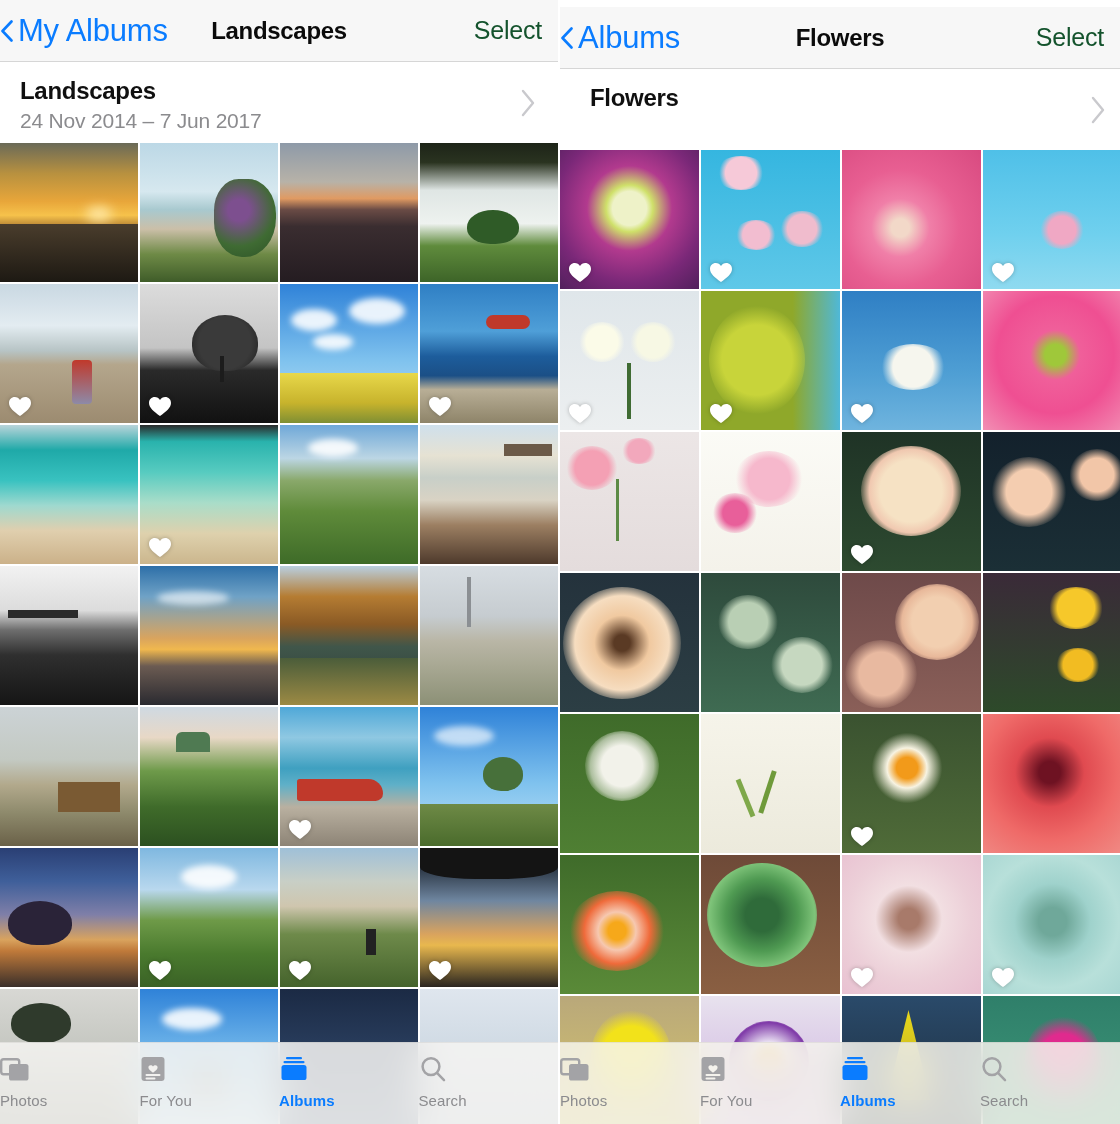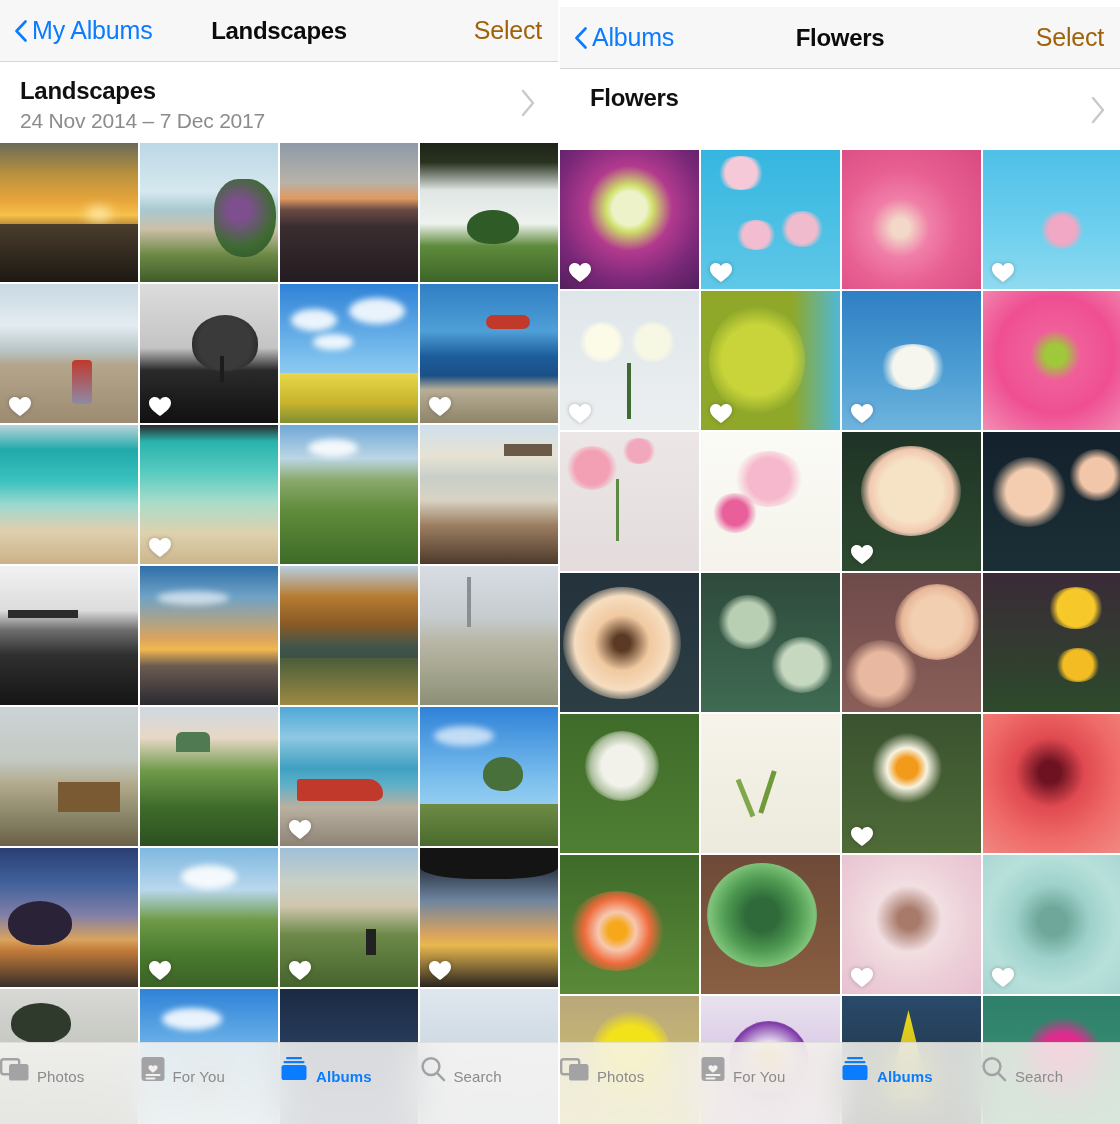--- a/index.html
+++ b/index.html
@@ -17,33 +17,33 @@
 
   
   .navbar{
     position:relative; height:62px;
     background:#f7f7f7;
     border-bottom:1px solid #d6d6d6;
     display:flex; align-items:center;
   }
   .nav-back{
     display:flex; align-items:center; gap:5px;
-    padding-left:14px; color:#0a7cff; font-size:25px; cursor:pointer;
+    color:#0a7cff; font-size:31px; cursor:pointer;
     letter-spacing:-0.2px;
   }
   .chev-left{ display:block; width:13px; height:22px; flex:0 0 13px; }
   .chev-left svg{ display:block; }
   .nav-title{
     position:absolute; left:0; right:0; text-align:center;
     font-size:24px; font-weight:bold; color:#0b0b0b; pointer-events:none;
     letter-spacing:-0.3px;
   }
   .nav-select{
     margin-left:auto; padding-right:16px;
-    color:#a16207; font-size:25px; cursor:pointer; letter-spacing:-0.2px;
+    color:#14532d; font-size:25px; cursor:pointer; letter-spacing:-0.2px;
   }
 
   
   .album-row{
     position:relative; height:81px; padding:15px 0 0 20px; background:#fff;
     cursor:pointer;
   }
   .panel--right .album-row{ padding-left:30px; }
   .album-name{ font-size:24px; font-weight:bold; color:#101010; letter-spacing:-0.3px; }
   .album-dates{ font-size:21px; color:#8b8b8e; margin-top:4px; letter-spacing:-0.2px; }
@@ -76,21 +76,21 @@
   
   .tabbar{
     position:absolute; left:0; right:0; bottom:0; height:82px;
     background:rgba(246,244,242,0.86);
     backdrop-filter:blur(18px);
     border-top:1px solid rgba(0,0,0,0.06);
     display:flex; align-items:flex-start; padding-top:10px;
   }
   .panel--right .tabbar{ background:rgba(247,245,238,0.84); }
   .tab{
-    flex:1; display:flex; flex-direction:row; align-items:flex-end;
+    flex:1; display:flex; flex-direction:column; align-items:flex-start;
     gap:7px; cursor:pointer;
   }
   .tab .ti{ height:32px; display:flex; align-items:center; justify-content:center; }
   .tab .tl{ font-size:15px; color:#8b8b8e; letter-spacing:0.1px; }
   .tab.active .tl{ color:#0a7cff; font-weight:bold; }
 
   
   .ph{ position:absolute; inset:0; background-repeat:no-repeat; }
   .sky-blue{ background:linear-gradient(#2f82d8,#7fc2ee 55%,#bfe2f6); }
   .cloud{ position:absolute; border-radius:50%; background:rgba(255,255,255,.88); filter:blur(3px); }
@@ -114,21 +114,21 @@
             </svg>
         </span>
         <span>My Albums</span>
       </div>
       <div class="nav-title">Landscapes</div>
       <div class="nav-select">Select</div>
     </div>
 
     <div class="album-row">
       <div class="album-name">Landscapes</div>
-      <div class="album-dates">24 Nov 2014 – 7 Dec 2017</div>
+      <div class="album-dates">24 Nov 2014 – 7 Jun 2017</div>
       <span class="album-chevron">
         <svg viewBox="0 0 16 28" width="16" height="28">
             <path d="M3 2 13 14 3 26" fill="none" stroke="#c9c9cd" stroke-width="2.4" stroke-linecap="round" stroke-linejoin="round"></path>
           </svg>
       </span>
     </div>
 
     <div class="grid">
 
       <div class="cell">

